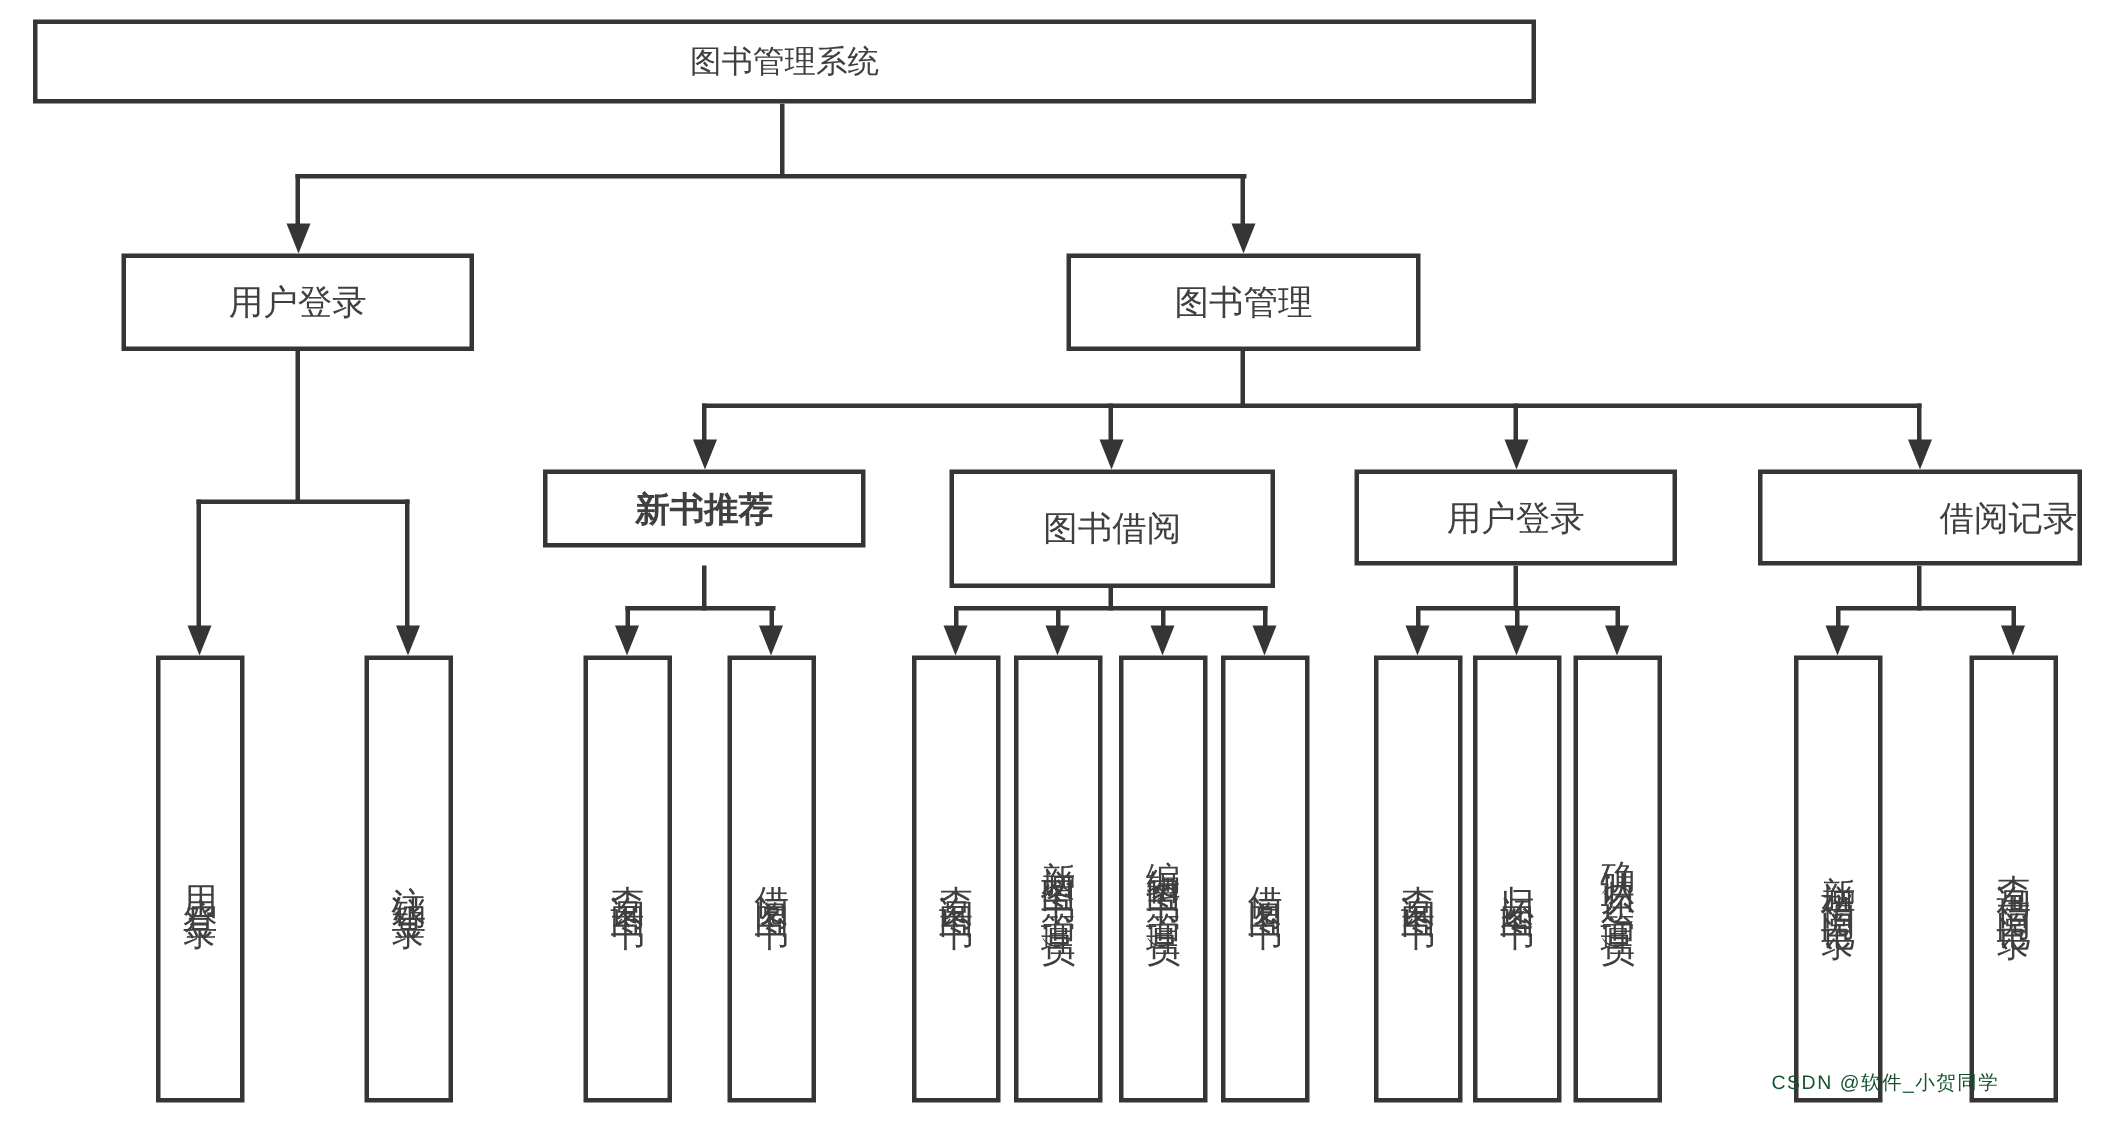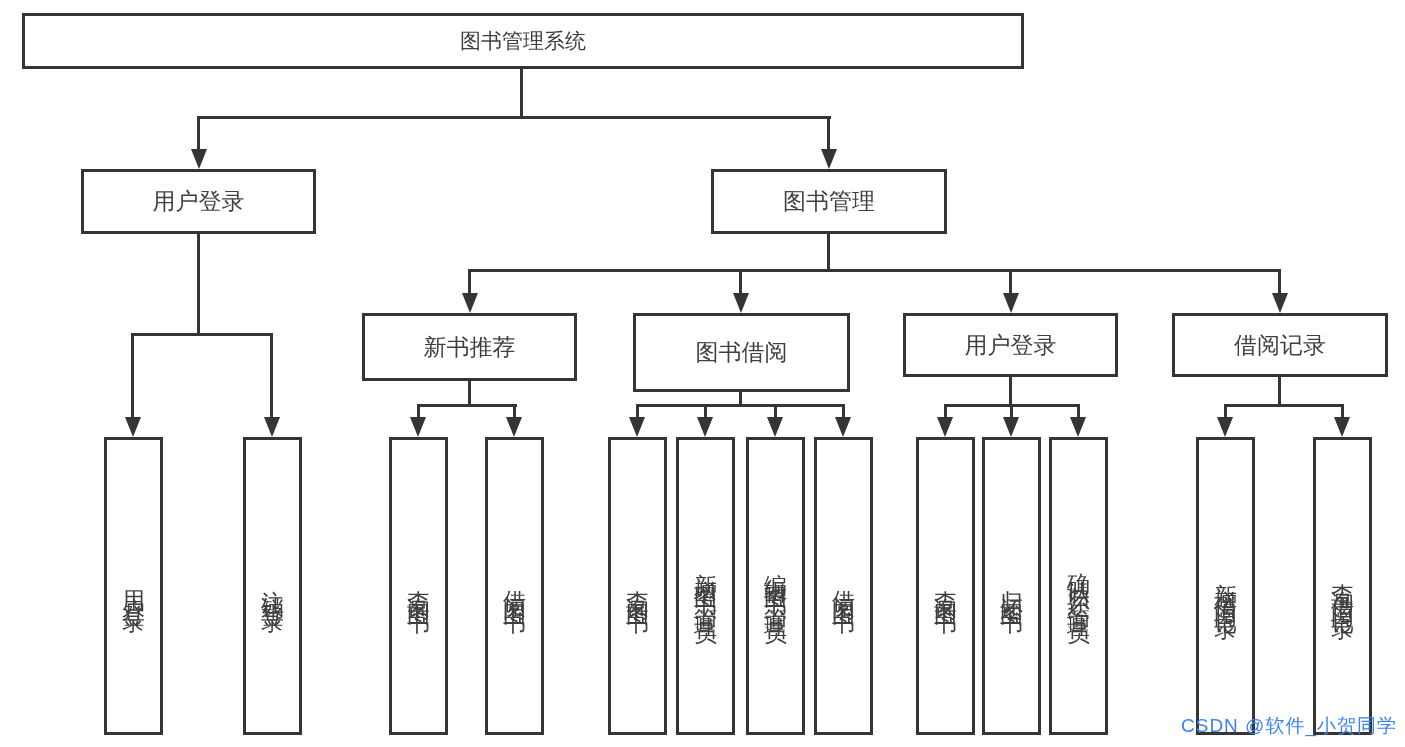--- a/index.html
+++ b/index.html
@@ -37,21 +37,21 @@
     display:flex;align-items:center;justify-content:center;
     box-sizing:border-box;color:var(--text);
   }
   .leaf span{
     writing-mode:vertical-rl;text-orientation:mixed;
     font-size:23px;letter-spacing:7px;line-height:1;
     white-space:nowrap;color:var(--text);
   }
   .watermark{
     position:absolute;left:1181px;top:713px;
-    font-size:19px;color:#3b82f6;letter-spacing:1px;
+    font-size:13px;color:#14532d;letter-spacing:1px;
     white-space:nowrap;
   }
 </style>
 </head>
 <body>
 
 <div class="canvas">
 
   <div class="vl" style="left:520px;top:69px;height:49px;"></div>
   <div class="hl" style="left:197px;top:116px;width:634px;"></div>
@@ -116,30 +116,30 @@
     <span>图书管理系统</span>
   </div>
 
   <div class="node lvl2" style="left:81px;top:169px;width:235px;height:65px;">
     <span>用户登录</span>
   </div>
   <div class="node lvl2" style="left:711px;top:169px;width:236px;height:65px;">
     <span>图书管理</span>
   </div>
 
-  <div class="node lvl3" style="left:362px;top:313px;width:215px;height:68px;">
+  <div class="node lvl3" style="left:362px;top:313px;width:215px;height:52px;font-weight:bold;">
     <span>新书推荐</span>
   </div>
   <div class="node lvl3" style="left:633px;top:313px;width:217px;height:79px;">
     <span>图书借阅</span>
   </div>
   <div class="node lvl3" style="left:903px;top:313px;width:215px;height:64px;">
     <span>用户登录</span>
   </div>
-  <div class="node lvl3" style="left:1172px;top:313px;width:216px;height:64px;">
+  <div class="node lvl3" style="left:1172px;top:313px;width:216px;height:64px;justify-content:flex-end;">
     <span>借阅记录</span>
   </div>
 
   <div class="leaf" style="left:104px;">
     <span>用户登录</span>
   </div>
   <div class="leaf" style="left:243px;">
     <span>注销登录</span>
   </div>
 

